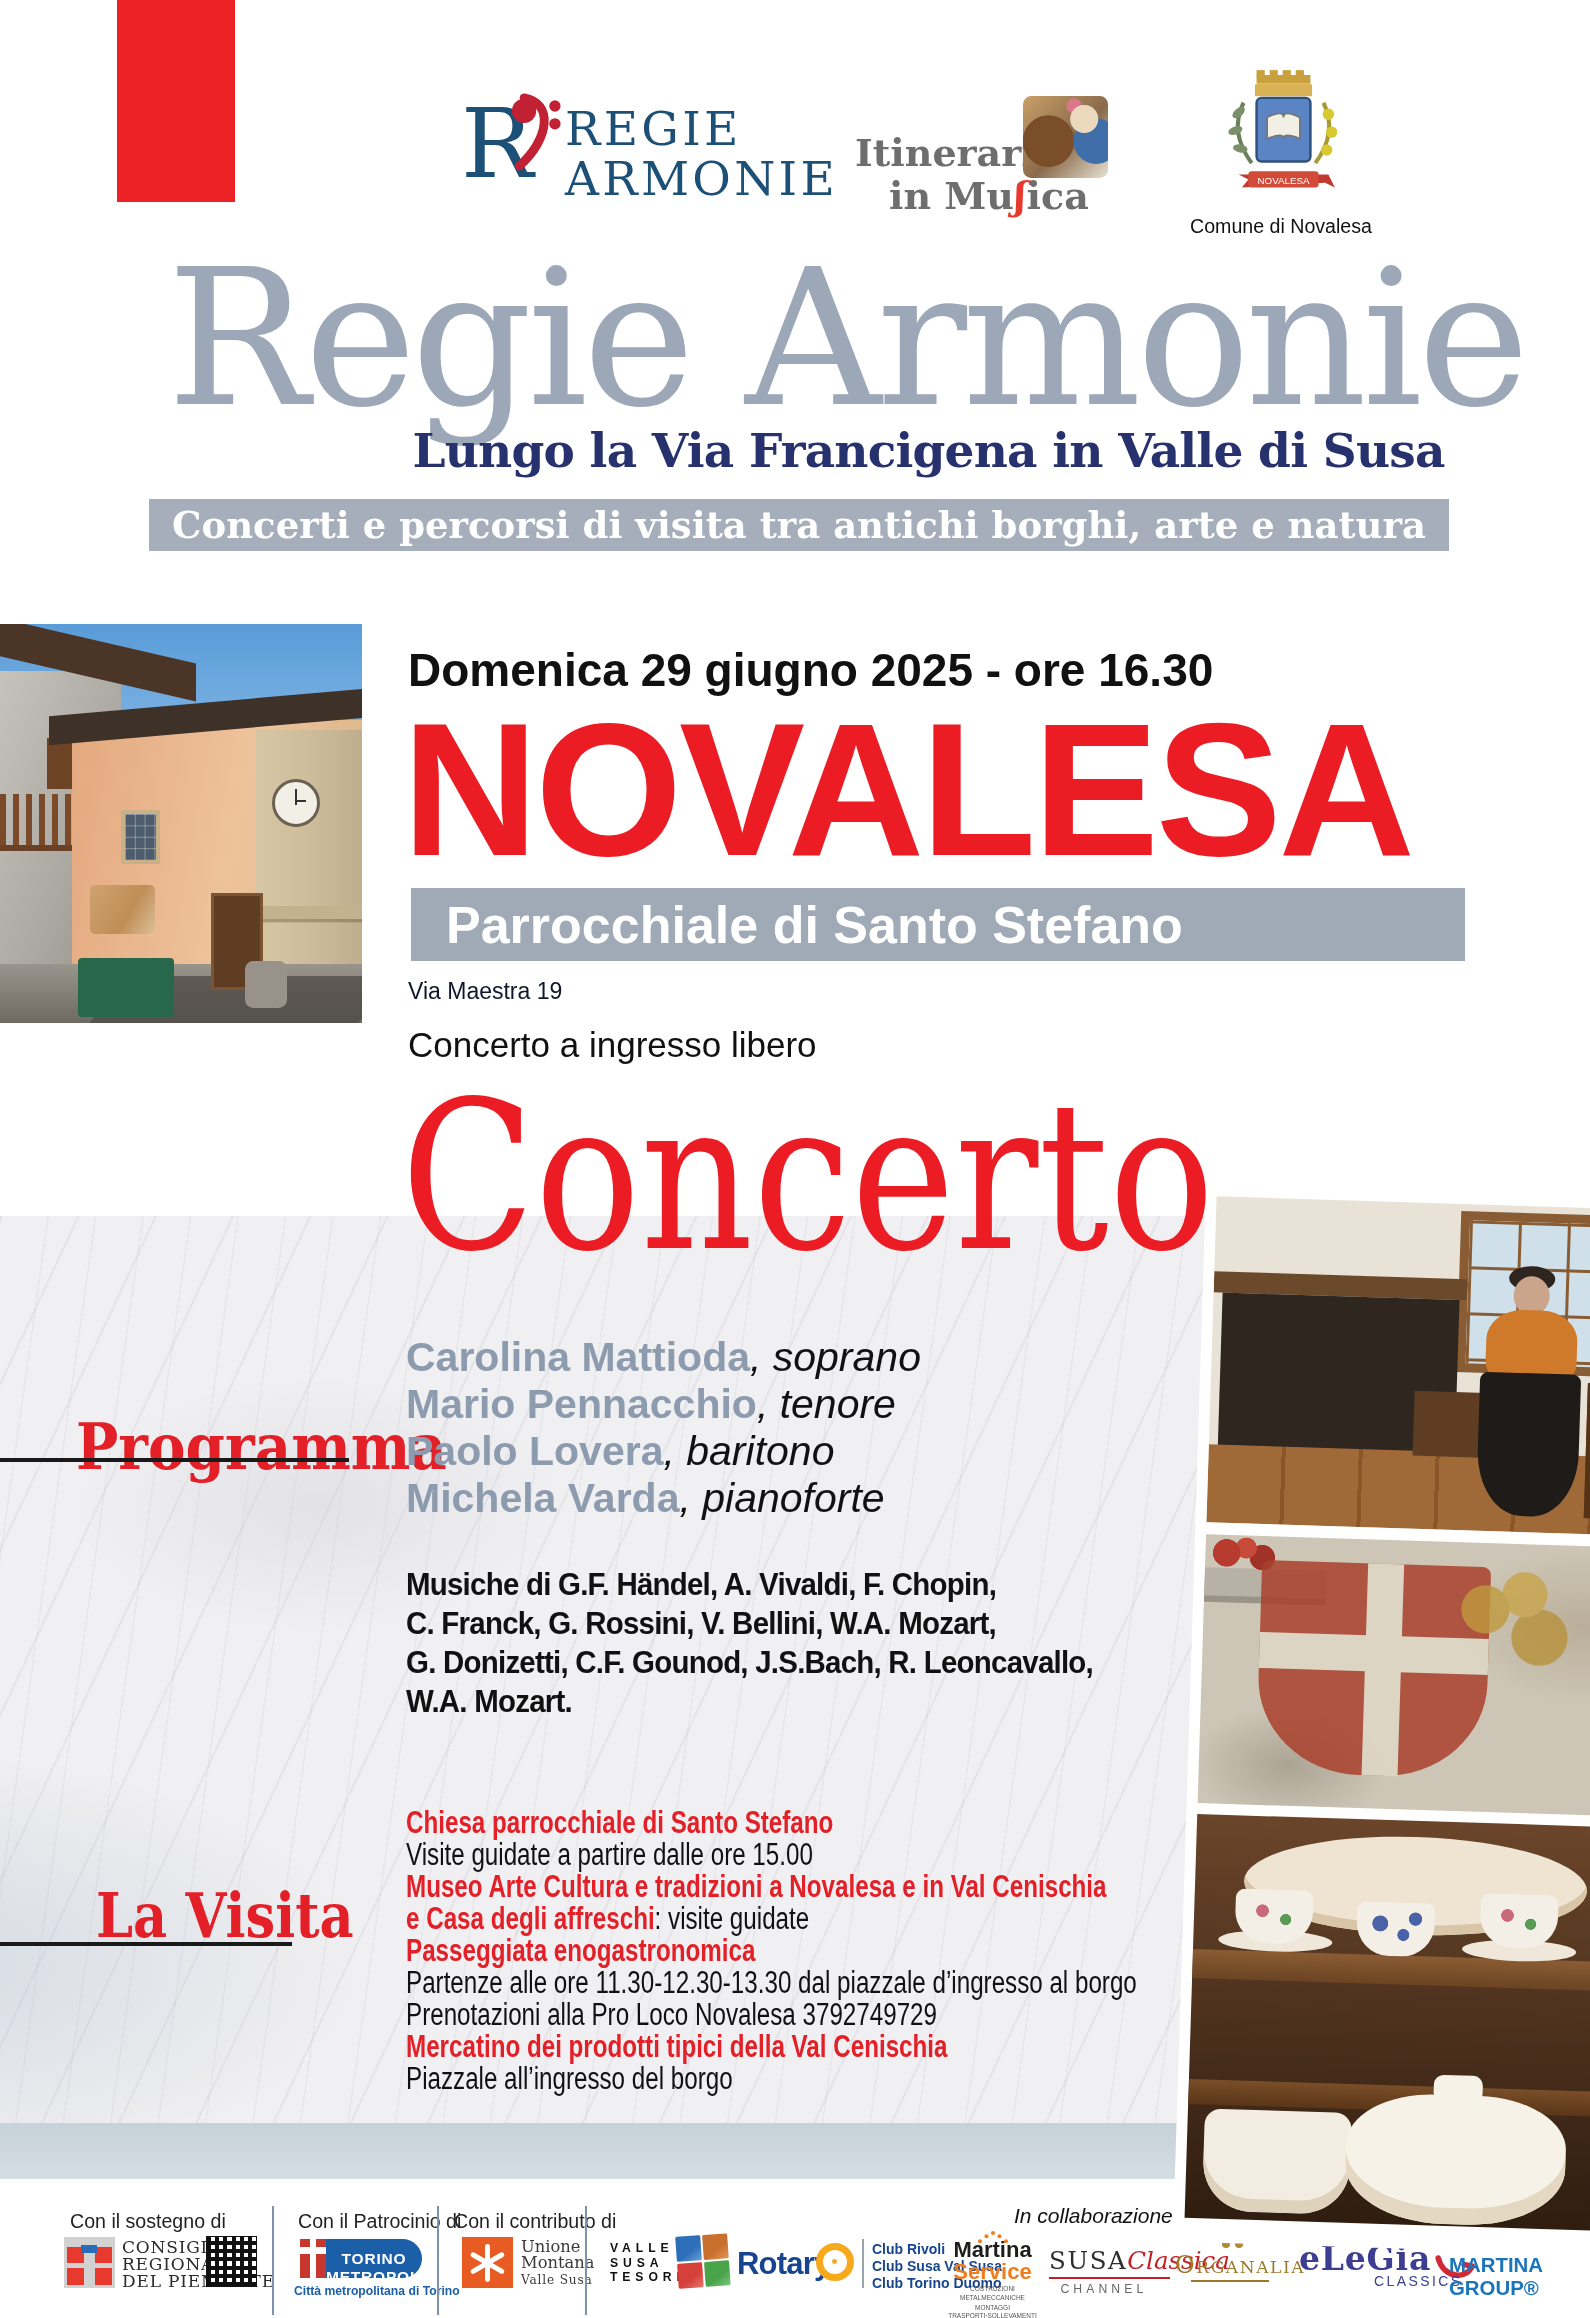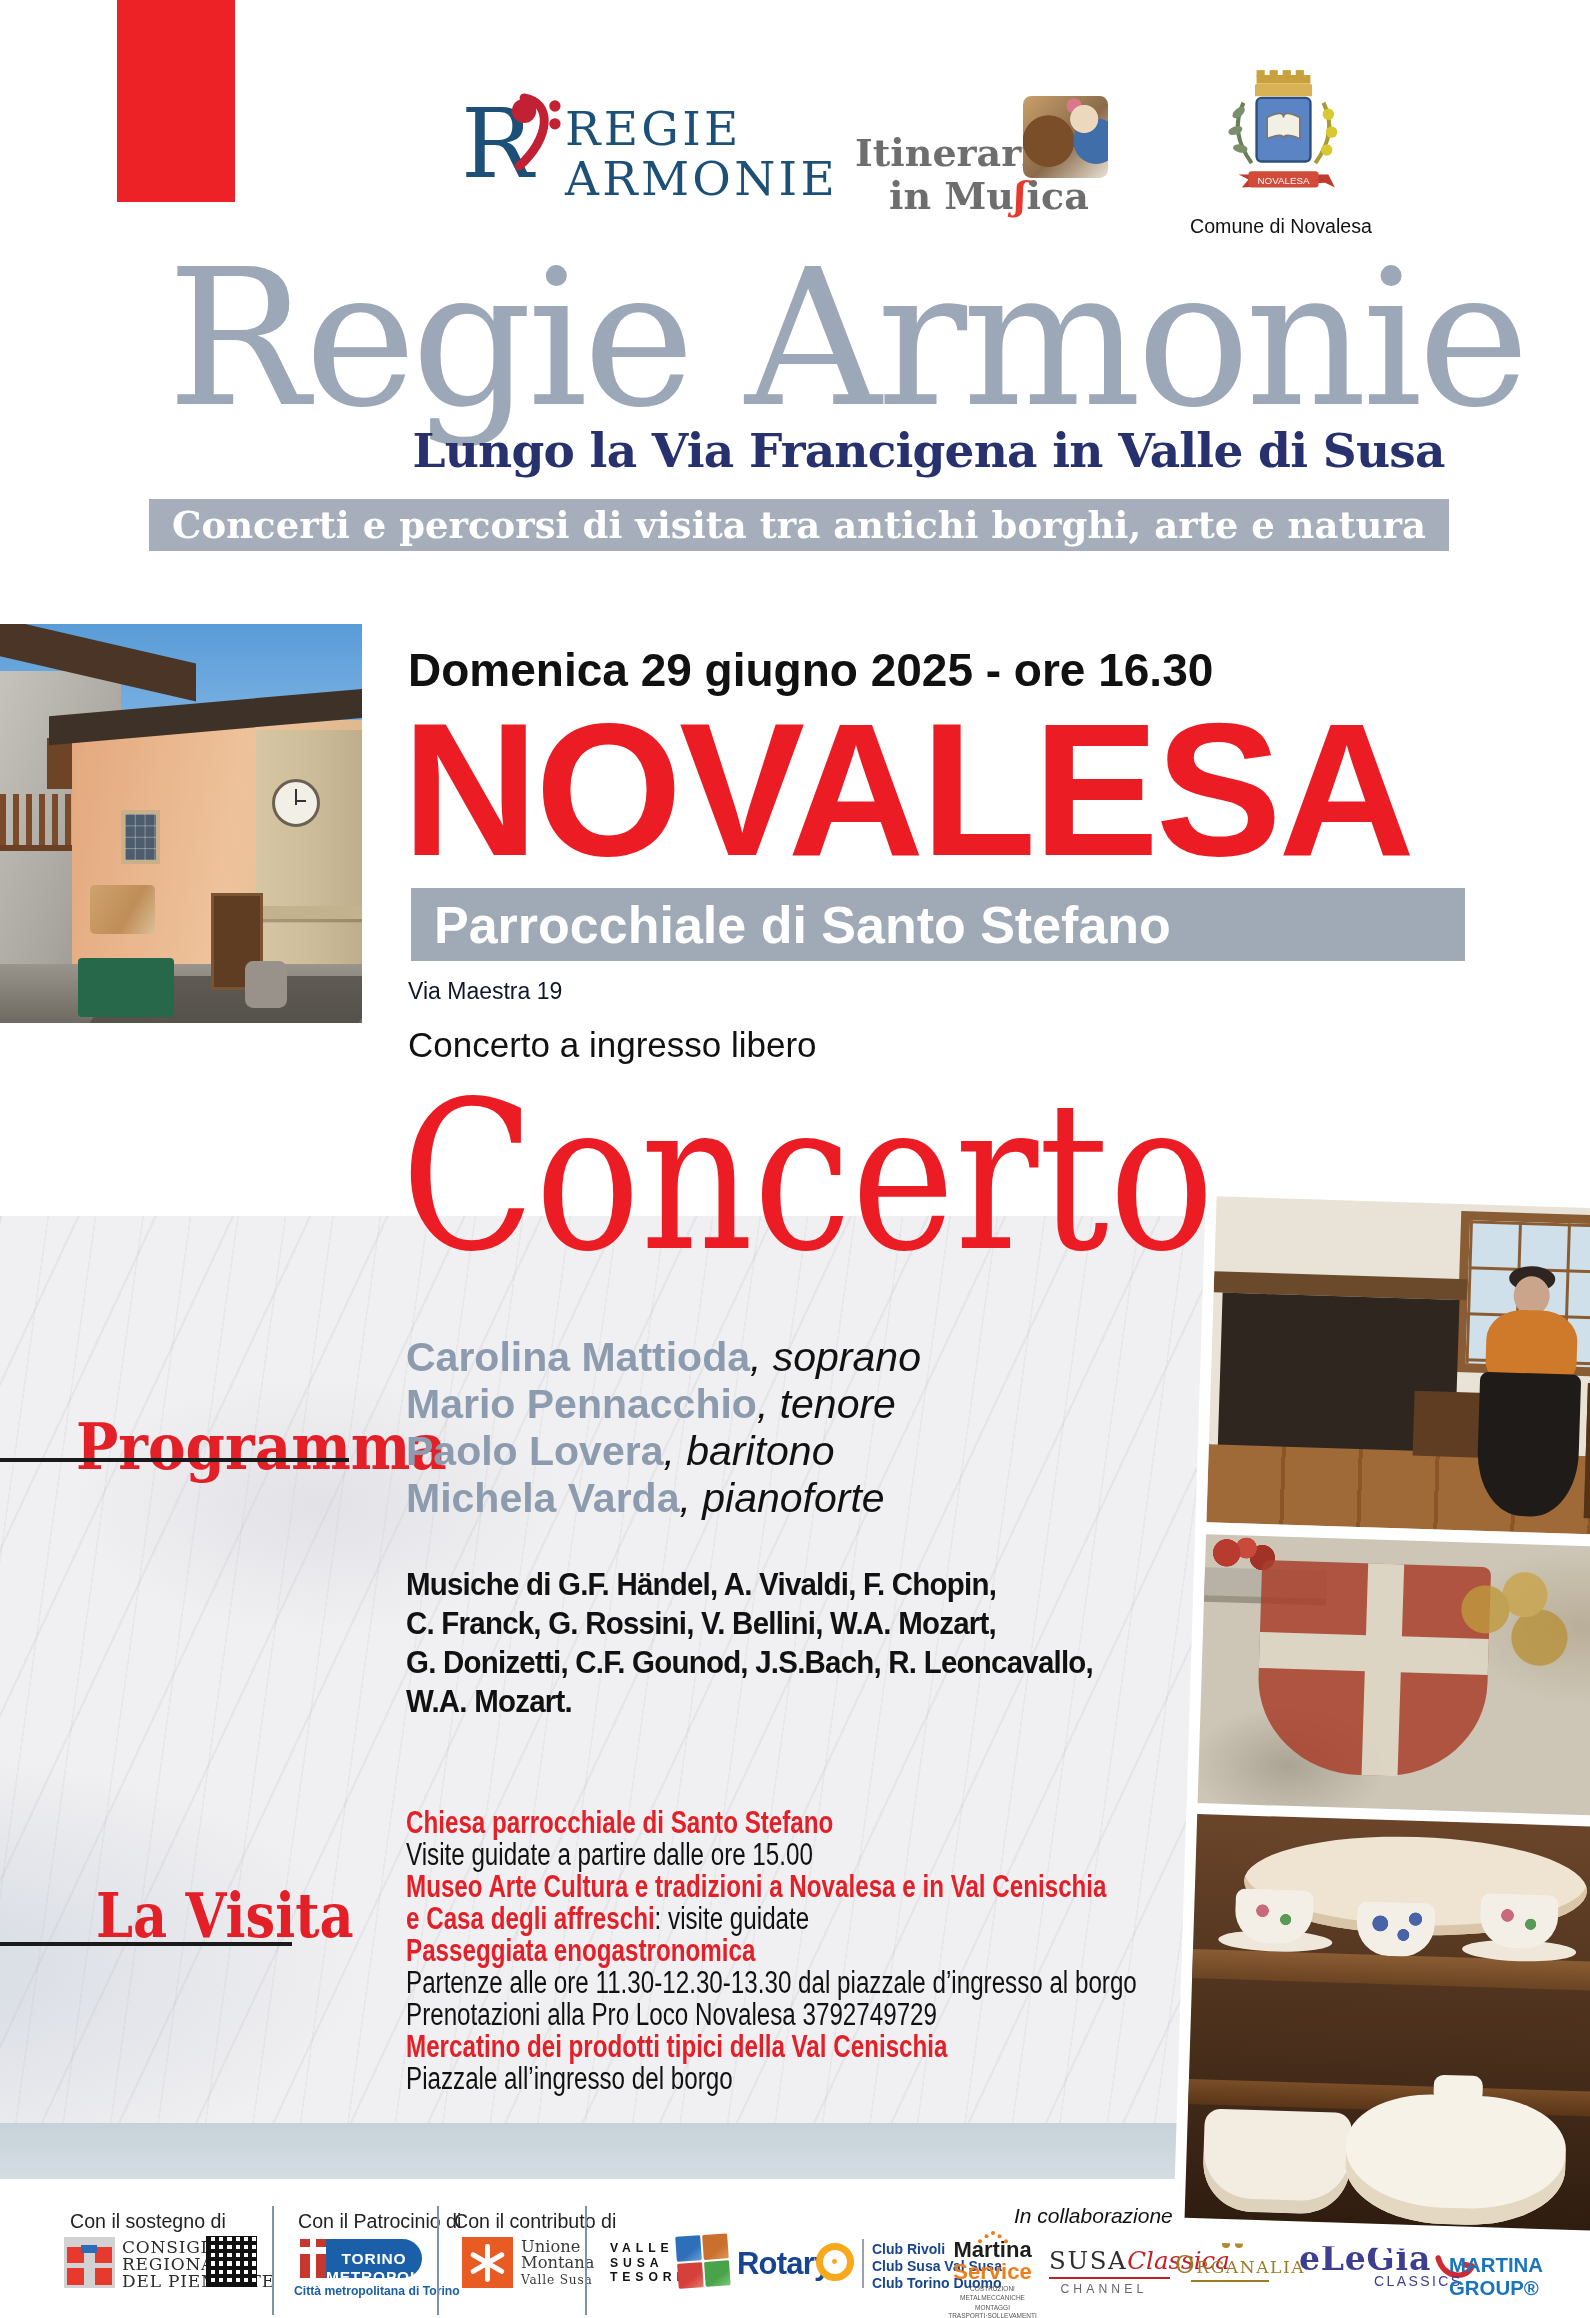--- a/index.html
+++ b/index.html
@@ -77,21 +77,21 @@
            transform:skewX(-35deg);opacity:.75;}
   .ch-dump{position:absolute;left:78px;bottom:6.5px;width:96px;height:59px;background:#27684a;border-radius:4.1px;}
   .ch-pot{position:absolute;left:245px;bottom:14.7px;width:42px;height:47px;background:#99928a;border-radius:8.2px;}
 
   
   .ev-date{left:408px;top:643px;font-size:46px;font-weight:bold;color:#111;}
   .ev-city{left:402px;top:695px;font-size:189px;font-weight:bold;color:#ec1c24;line-height:1;
            letter-spacing:-3.3px;white-space:nowrap;}
   .ev-band{left:411px;top:888px;width:1054px;height:73px;background:#9faab6;
            display:flex;align-items:center;}
-  .ev-band span{color:#fff;font-weight:bold;font-size:52px;padding-left:23px;white-space:nowrap;}
+  .ev-band span{color:#fff;font-weight:bold;font-size:52px;padding-left:35px;white-space:nowrap;}
   .ev-addr{left:408px;top:978px;font-size:23px;color:#0f172a;}
   .ev-adm{left:408px;top:1025px;font-size:35px;color:#111;}
 
   
   .concerto{left:401px;top:1074px;font-family:"DejaVu Serif",serif;font-size:206px;line-height:1;
             color:#ec1c24;transform:scaleX(.85);transform-origin:left top;white-space:nowrap;z-index:5;}
 
   
   .marble{left:0;top:1216px;width:1591px;height:963px;background-color:#f0eff1;
     background-image:

